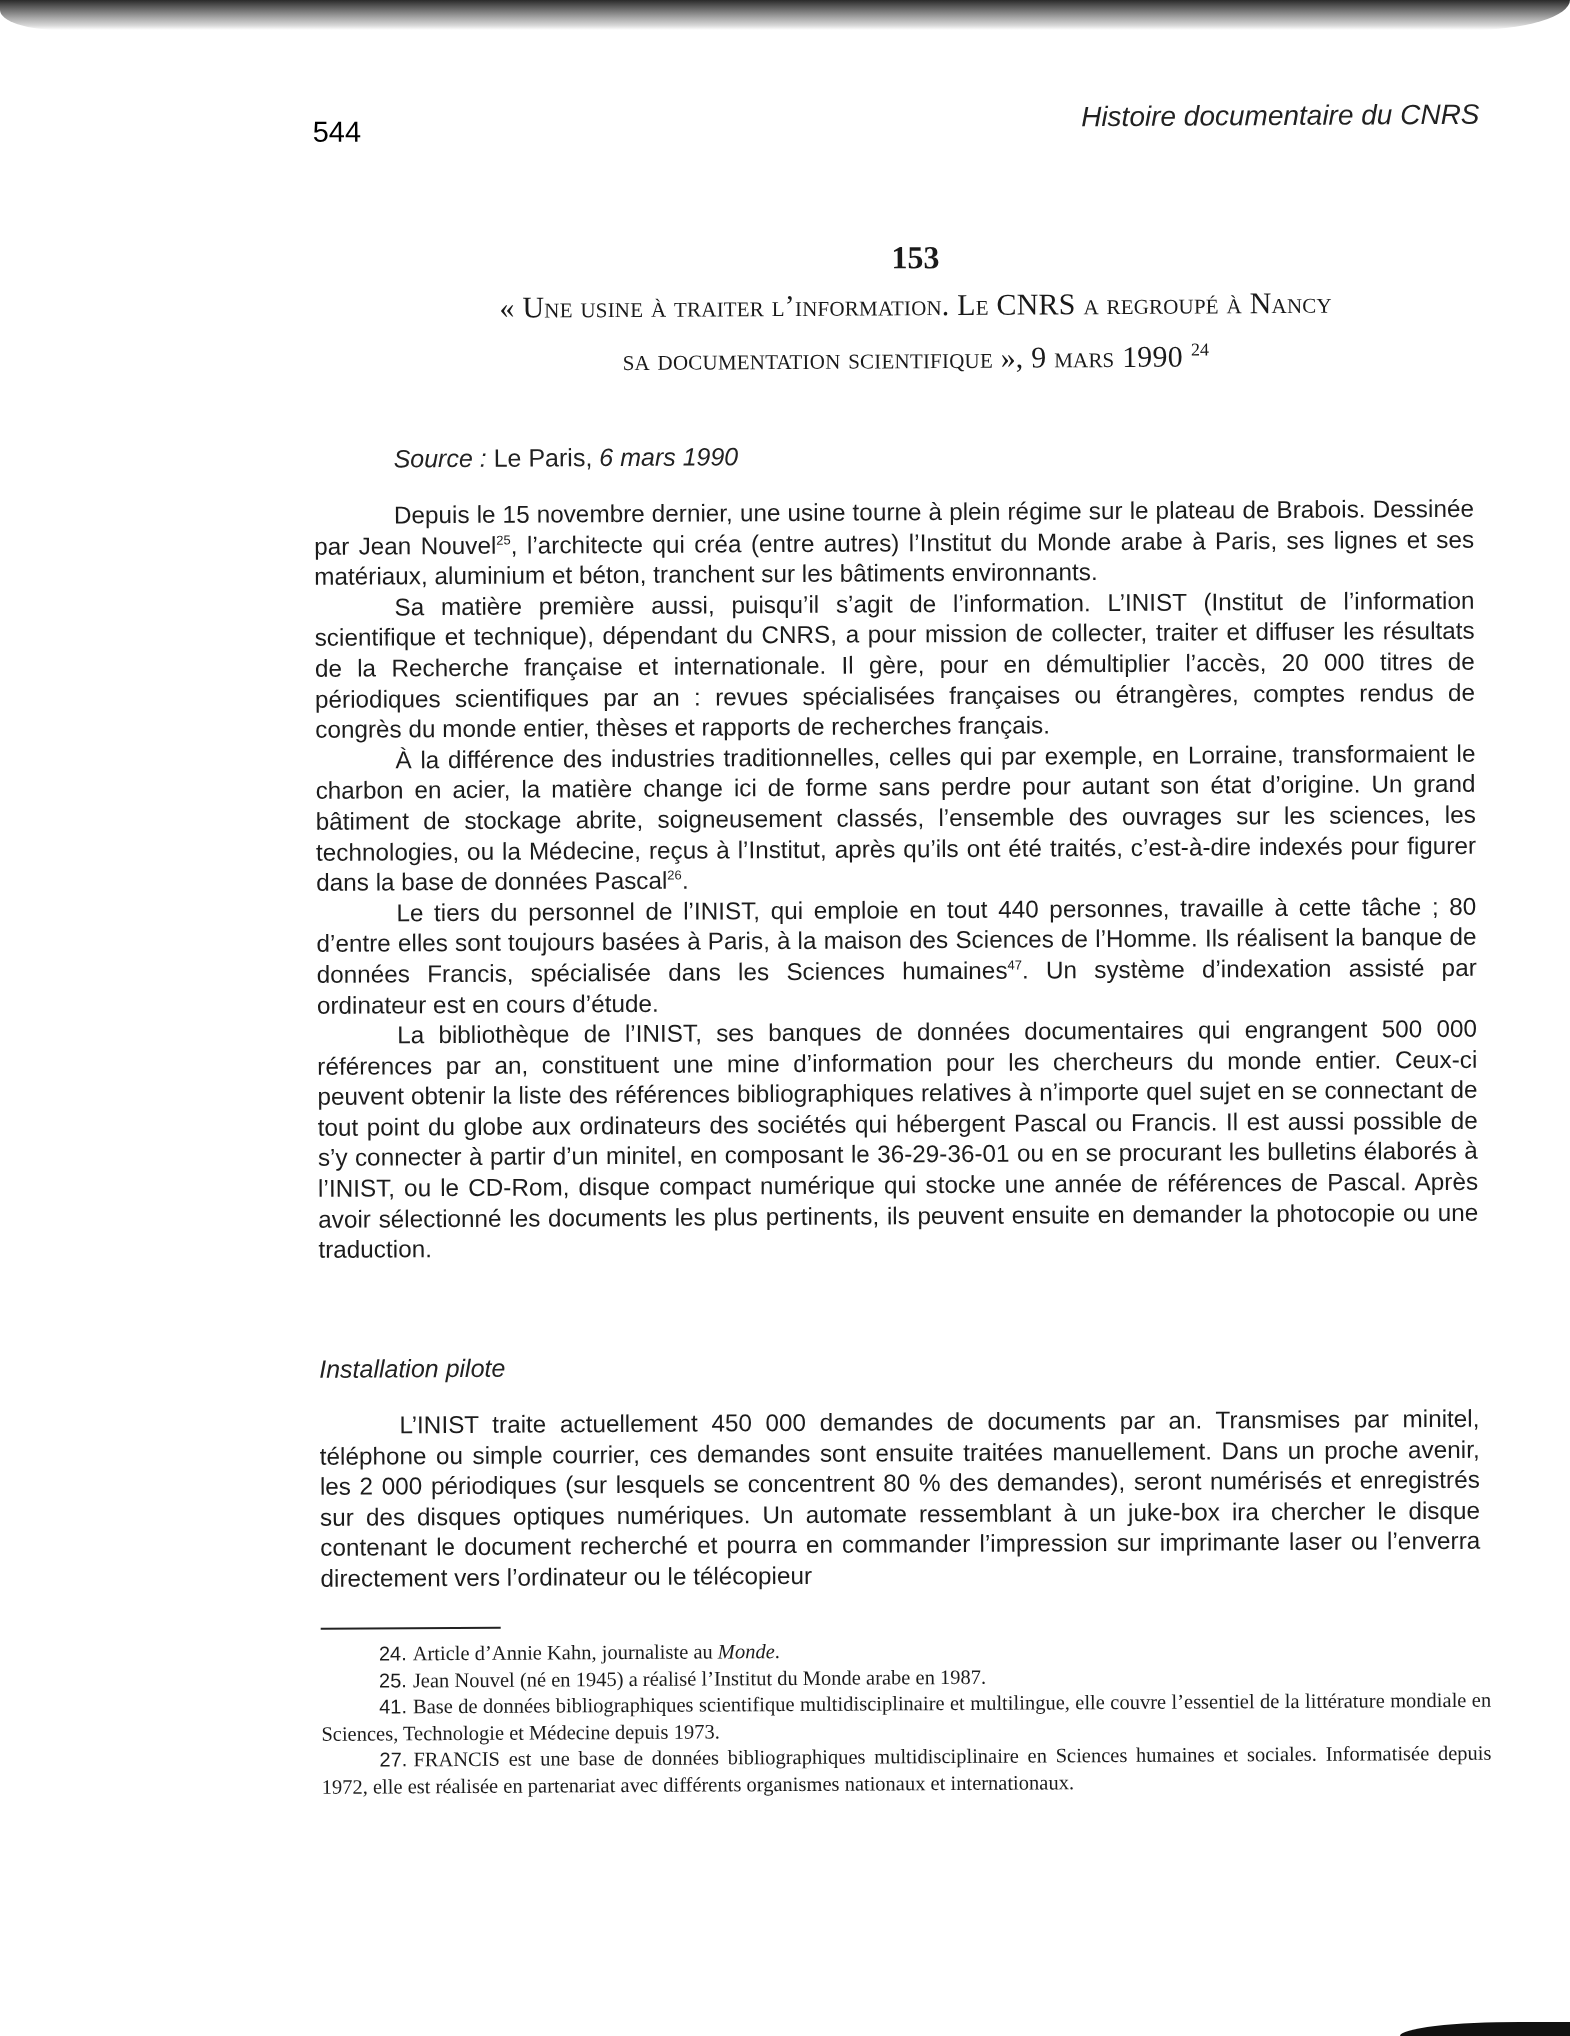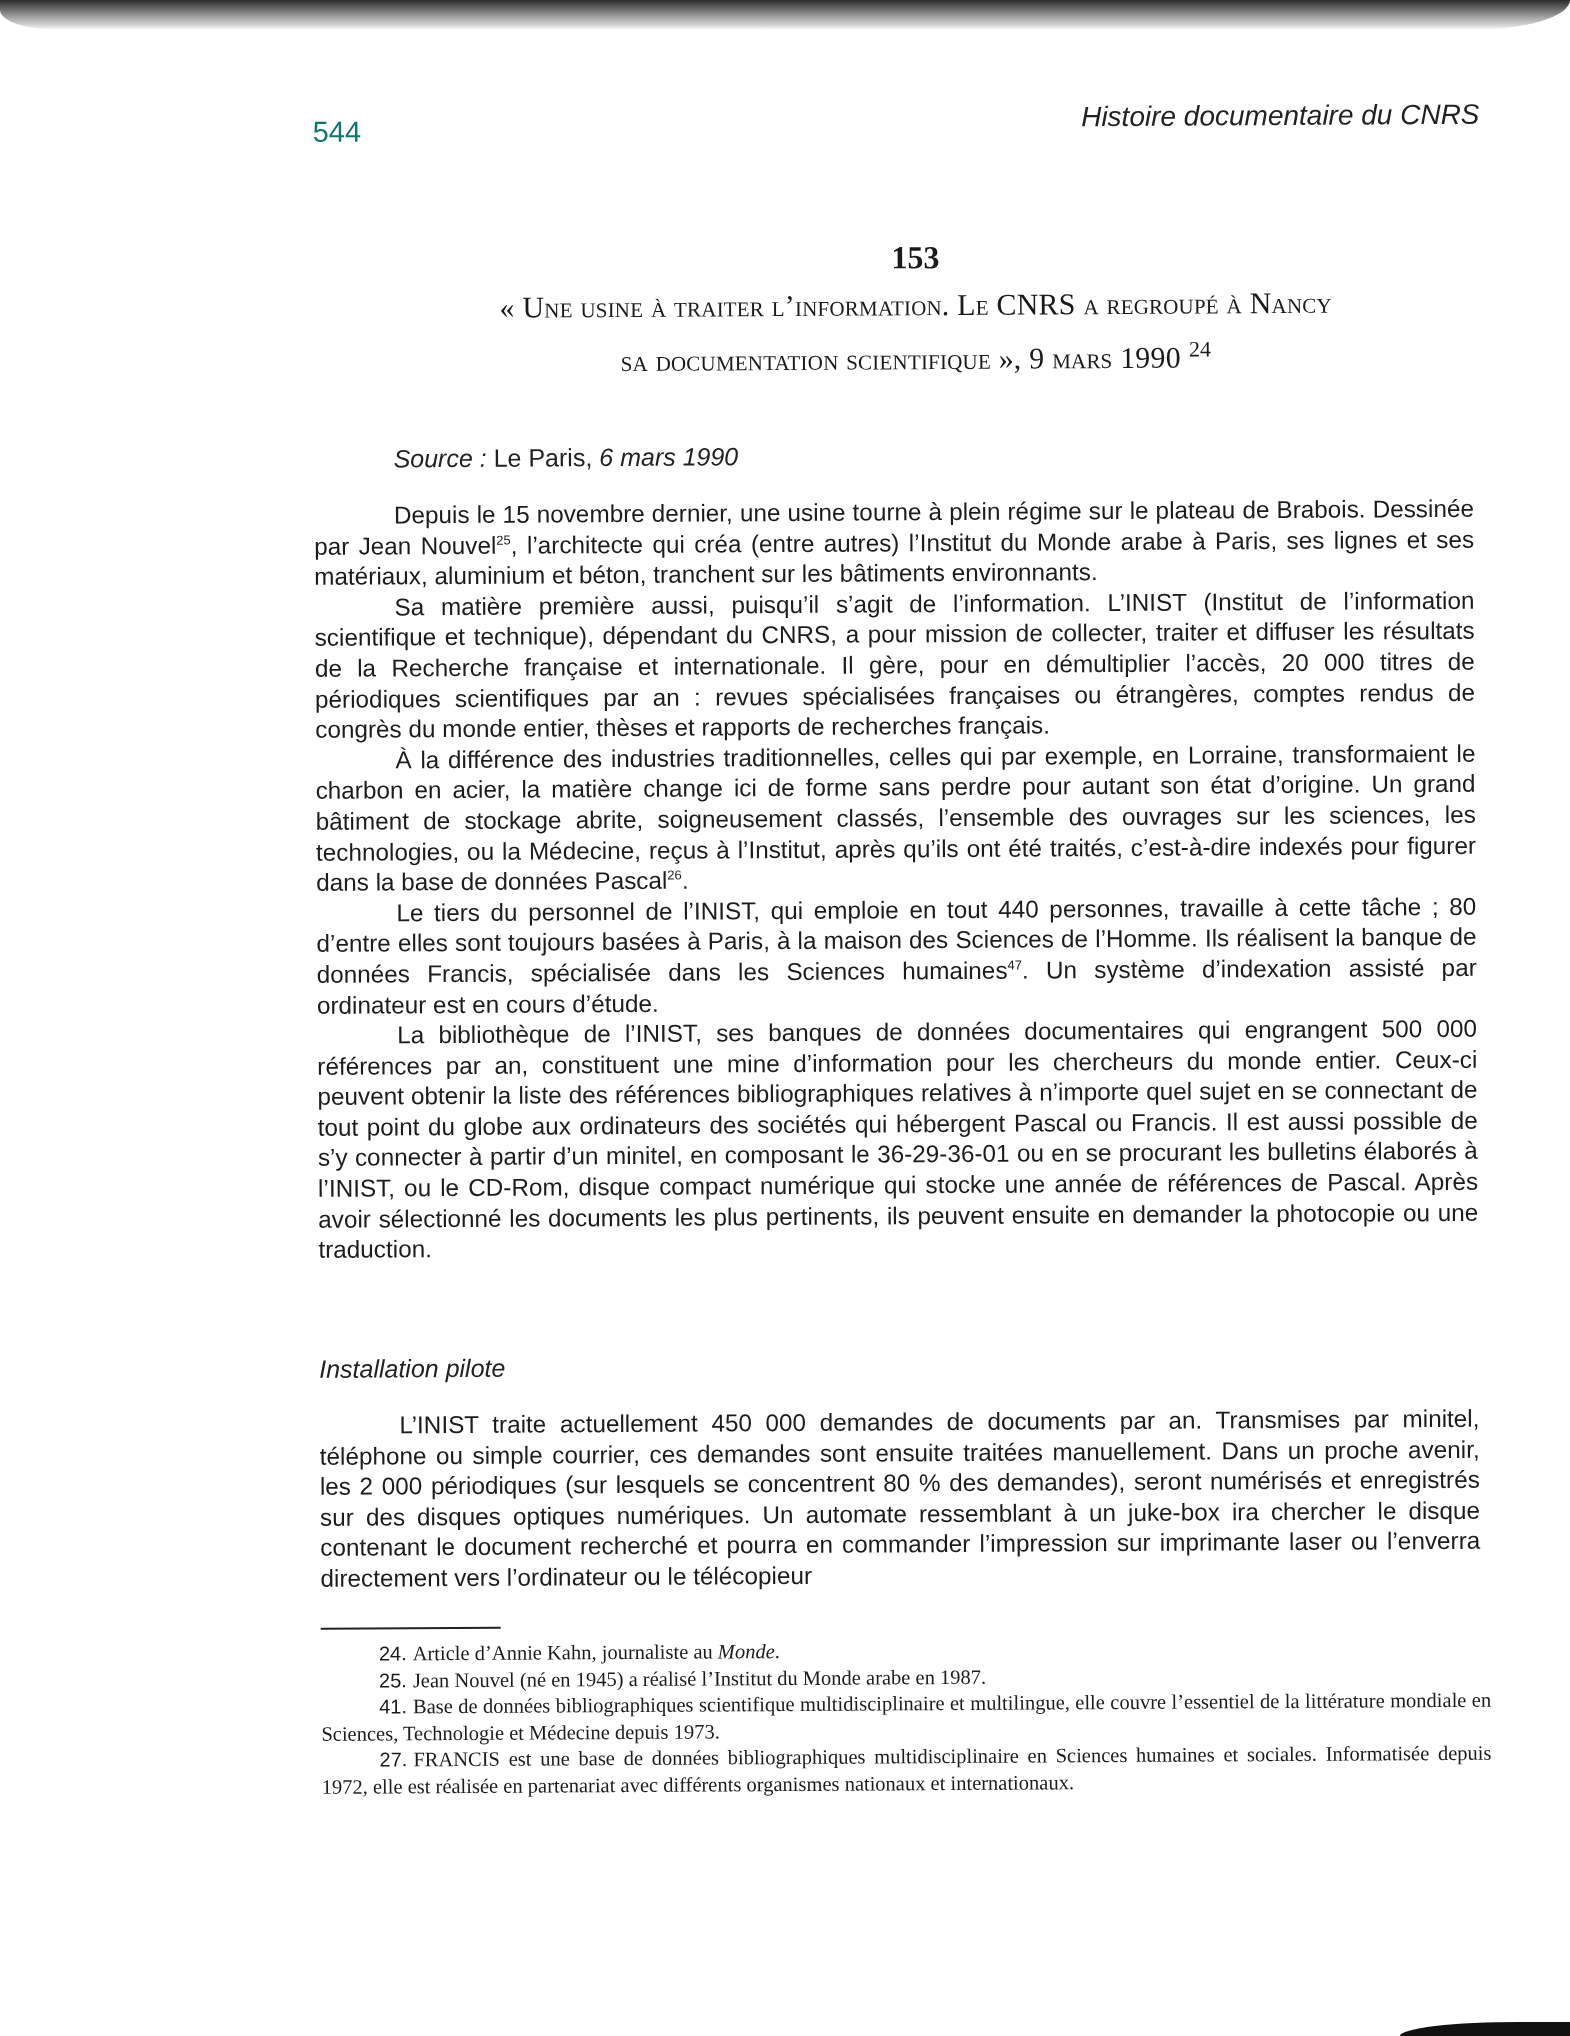--- a/index.html
+++ b/index.html
@@ -34,21 +34,21 @@
       position: absolute;
       left: 0; top: 0;
       width: 1570px; height: 2036px;
       transform: rotate(-0.35deg);
       transform-origin: 785px 1018px;
     }
     .page-number {
       position: absolute;
       left: 318px; top: 113px;
       font-size: 29px;
-      color: #0f766e;
+      color: #000000;
     }
     .running-head {
       position: absolute;
       right: 85px; top: 103px;
       font-size: 28px;
       font-style: italic;
       color: #222;
     }
     .doc-number {
       position: absolute;
@@ -66,21 +66,21 @@
       top: 283px;
       text-align: center;
       font-family: "Liberation Serif", "DejaVu Serif", serif;
       font-size: 30px;
       line-height: 46px;
       font-variant: small-caps;
       letter-spacing: 0.2px;
       color: #1a1a1a;
     }
     .doc-title sup {
-      font-size: 22px;
+      font-size: 18px;
       font-variant: normal;
       margin-left: 8px;
     }
     .source-line {
       position: absolute;
       left: 397px; top: 442px;
       font-size: 25px;
       color: #222;
     }
     .source-line .it { font-style: italic; }

